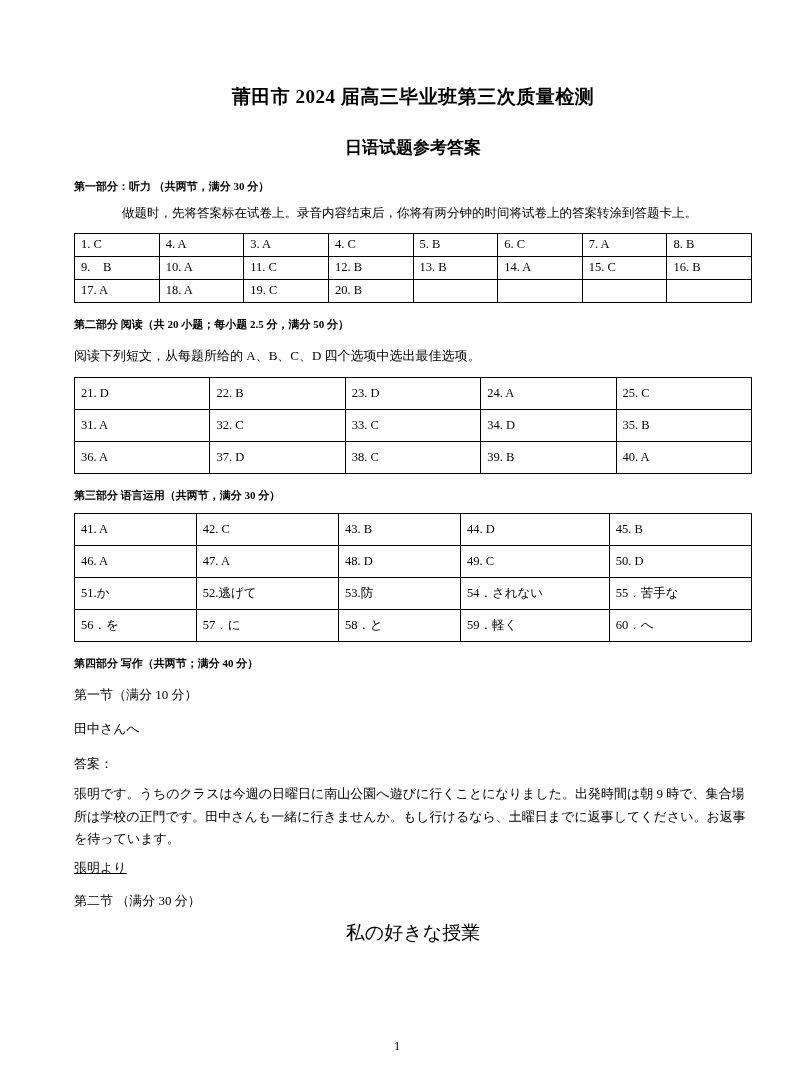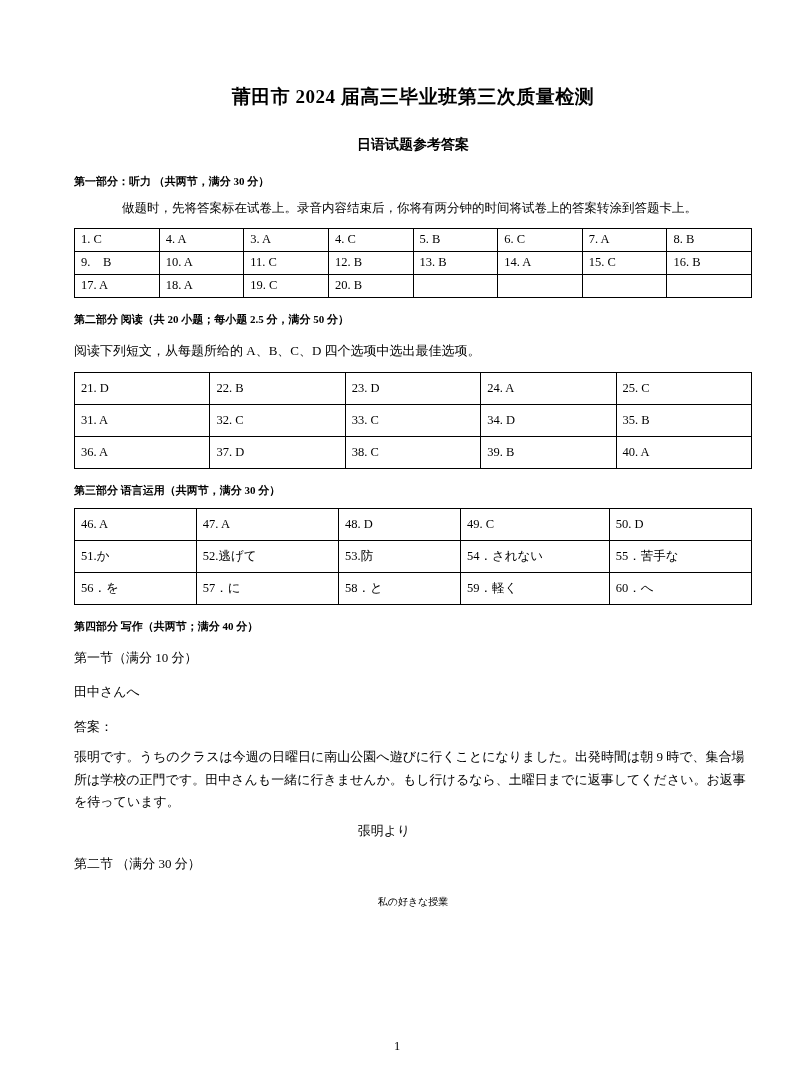--- a/index.html
+++ b/index.html
@@ -23,21 +23,21 @@
   }
   .title-main {
     text-align: center;
     font-size: 19px;
     font-weight: bold;
     letter-spacing: 0.5px;
     margin: 22px 0 0 0;
   }
   .title-sub {
     text-align: center;
-    font-size: 14px;
+    font-size: 17px;
     font-weight: bold;
     margin: 26px 0 0 0;
   }
   .section-head {
     font-size: 11px;
     font-weight: bold;
     margin: 20px 0 0 0;
   }
   .note-indent {
     font-size: 12.5px;
@@ -68,29 +68,30 @@
   }
   table.listening td { height: 20px; }
   table.reading td { height: 29px; }
   table.usage td { height: 29px; }
   .writing-body {
     font-size: 13px;
     line-height: 1.75;
     margin-top: 8px;
   }
   .sign-right {
-    text-align: center;
+    text-align: left;
     font-size: 13px;
     margin-top: 8px;
     padding-right: 58px;
+    text-decoration: underline;
   }
   .center-title {
     text-align: center;
-    font-size: 10px;
-    margin-top: 20px;
+    font-size: 19px;
+    margin-top: 8px;
   }
   .page-number {
     position: absolute;
     bottom: 24px;
     left: 0;
     width: 794px;
     text-align: center;
     font-size: 12.5px;
   }
   .sp { margin-top: 14px; }
@@ -192,20 +193,27 @@
   <table class="ans usage">
     <colgroup>
       <col style="width:18%">
         <col style="width:21%">
         <col style="width:18%">
         <col style="width:22%">
         <col style="width:21%">
     </colgroup>
     <tbody>
       <tr>
+        <td>41. A</td>
+        <td>42. C</td>
+        <td>43. B</td>
+        <td>44. D</td>
+        <td>45. B</td>
+      </tr>
+      <tr>
         <td>46. A</td>
         <td>47. A</td>
         <td>48. D</td>
         <td>49. C</td>
         <td>50. D</td>
       </tr>
       <tr>
         <td>51.か</td>
         <td>52.逃げて</td>
         <td>53.防</td>

